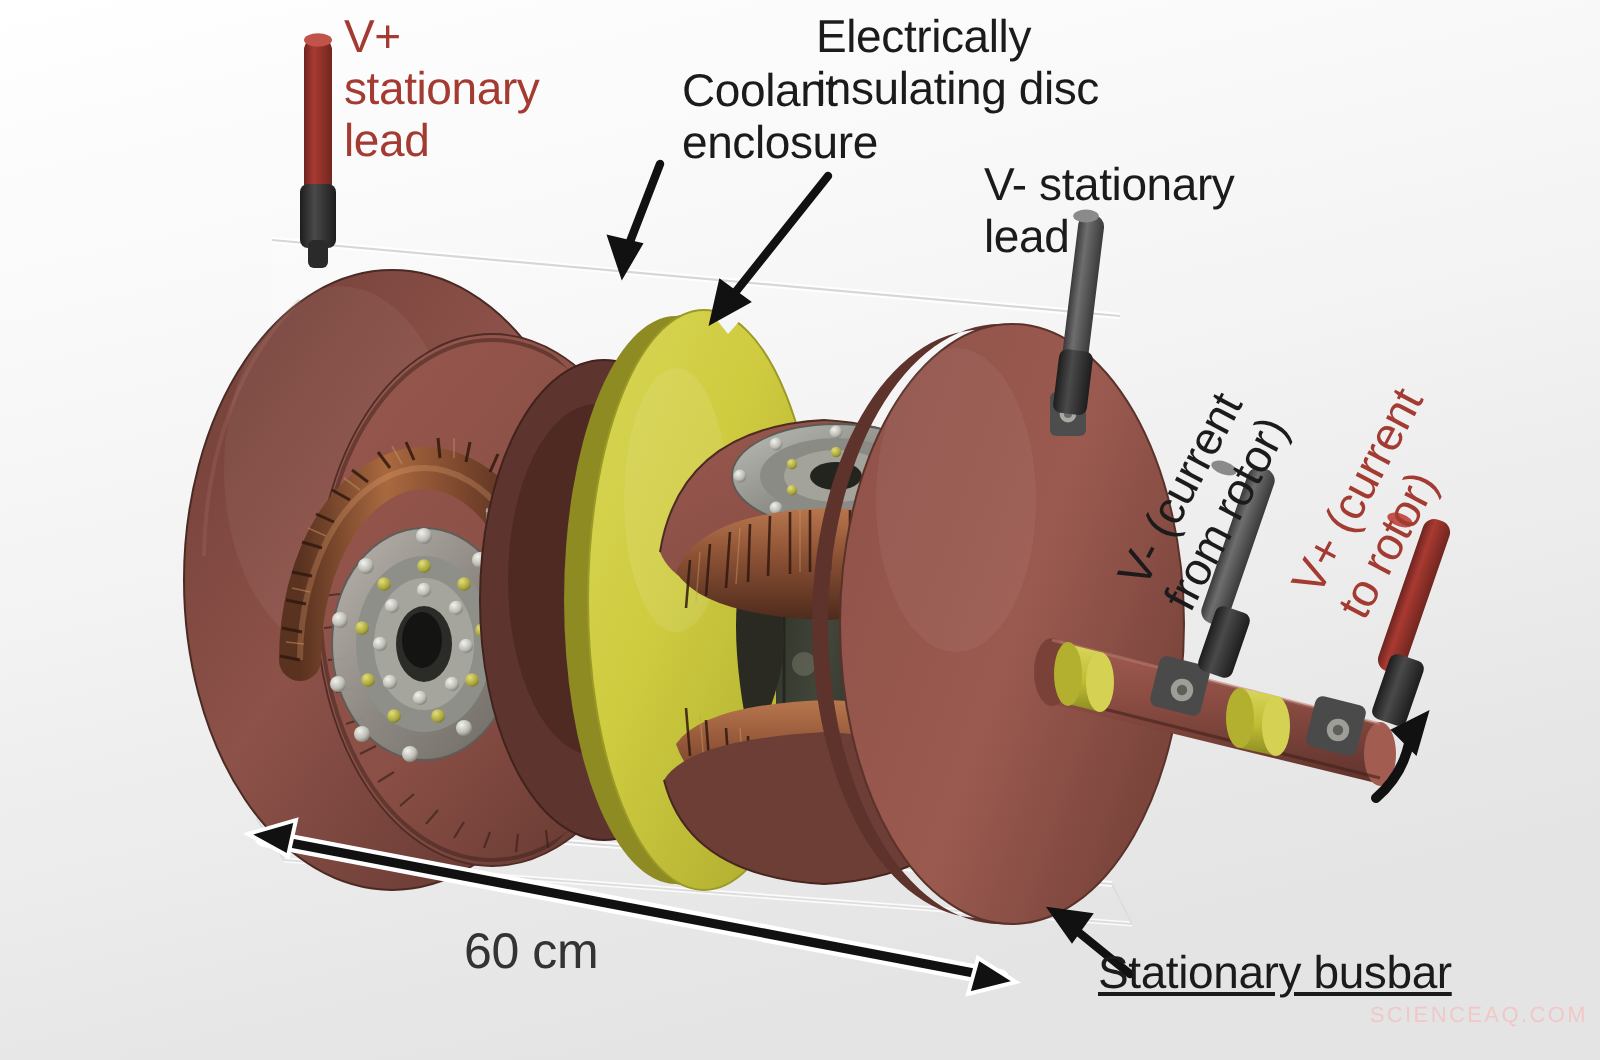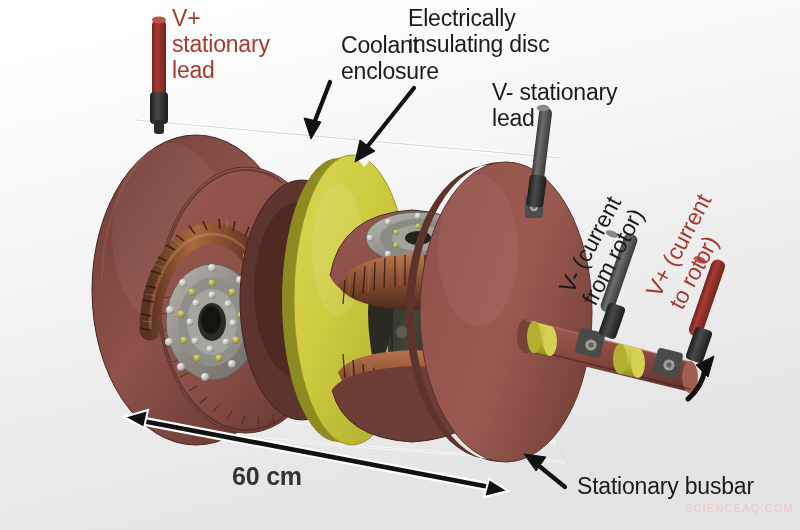--- a/index.html
+++ b/index.html
@@ -17,22 +17,22 @@
   .lbl.red{color:#a33b32;}
   .lbl.rot{transform-origin:left bottom;white-space:pre-line;}
 
   #l-vplus{left:172px;top:6px;}
   #l-coolant{left:297px;top:33px;margin-left:44px;}
   #l-insdisc{left:408px;top:6px;}
   #l-vminus{left:492px;top:80px;}
   #l-vminus-rot{left:600px;top:258px;transform:rotate(-62deg);}
   #l-vplus-rot{left:687px;top:262px;transform:rotate(-62deg);}
   #l-rotshaft{left:645px;top:408px;}
-  #l-busbar{left:577px;top:474px;}
-  #l-dim{left:232px;top:462px;font-size:25px;color:#333;font-weight:bold;}
+  #l-busbar{left:549px;top:474px;text-decoration:underline;}
+  #l-dim{left:232px;top:462px;font-size:25px;color:#333;}
 
   #watermark{position:absolute;right:6px;bottom:16px;
     font-size:11px;letter-spacing:1.2px;color:#f0c8c8;
     font-family:"Liberation Sans",sans-serif;}
 </style>
 </head>
 <body>
 
 <div id="stage">
 

